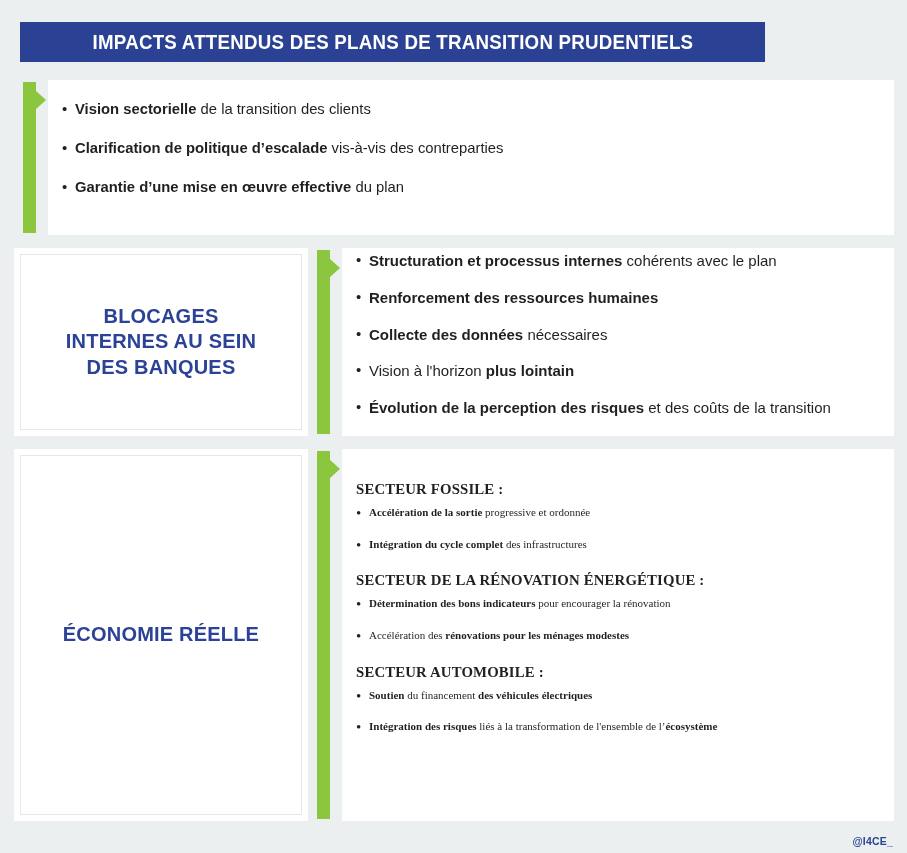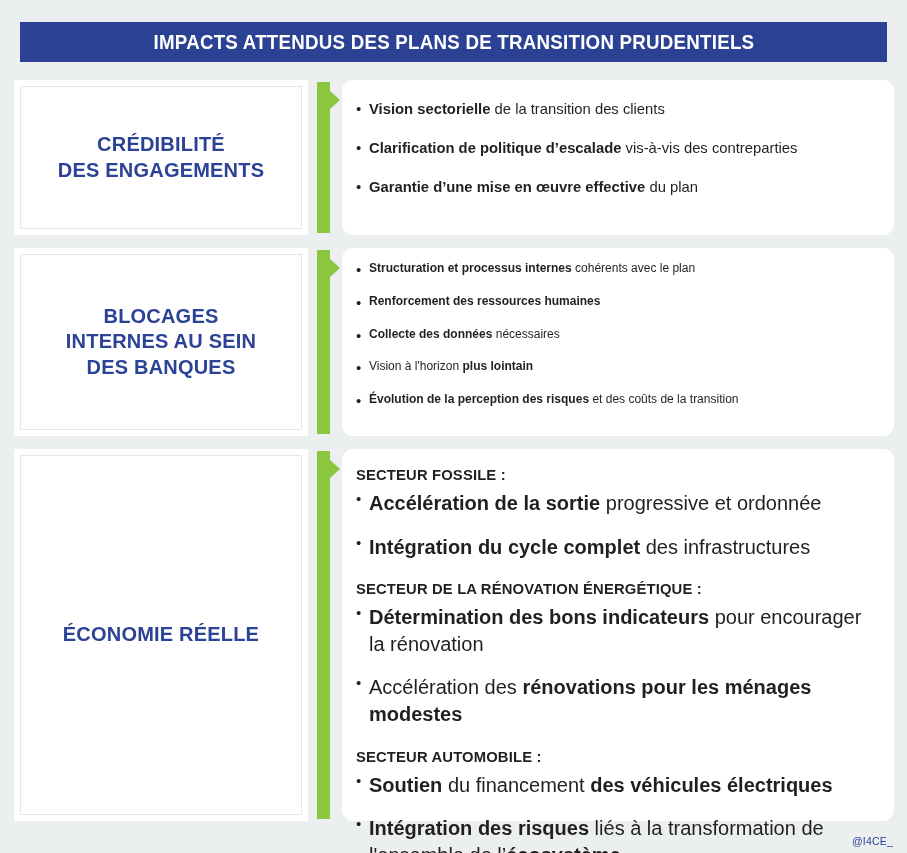--- a/index.html
+++ b/index.html
@@ -20,21 +20,21 @@
     width: 907px;
     height: 853px;
     box-sizing: border-box;
   }
 
   
   .header-band {
     position: absolute;
     left: 20px;
     top: 22px;
-    width: 867px;
+    width: 745px;
     height: 40px;
     background: #2b4193;
     display: flex;
     align-items: center;
     justify-content: center;
   }
   .header-title {
     color: #ffffff;
     font-size: 19.5px;
     font-weight: bold;
@@ -113,25 +113,25 @@
 
   
   .content-card {
     flex: 1 1 auto;
     background: #ffffff;
     box-sizing: border-box;
     padding: 14px 18px 12px 14px;
     display: flex;
     flex-direction: column;
     justify-content: center;
-    border-radius: 11px;
   }
   .row-3 .content-card {
     justify-content: flex-start;
-    padding-top: 18px;
+    padding-top: 32px;
+    font-family: Liberation Serif, serif;
   }
 
   .bullet-list {
     list-style: none;
     margin: 0;
     padding: 0;
   }
   .bullet {
     position: relative;
     padding-left: 13px;
@@ -146,63 +146,57 @@
     position: absolute;
     left: 0;
     top: -1px;
     font-size: 15px;
     color: #231f20;
   }
   .bullet b { font-weight: bold; }
 
   
   .row-1 .bullet { margin-bottom: 19px; font-size: 14.8px; }
-  .row-2 .bullet { margin-bottom: 17px; font-size: 12px; }
+  .row-2 .bullet { margin-bottom: 17px; font-size: 15px; }
 
   
   .sector-group { margin-bottom: 21px; }
   .sector-group:last-child { margin-bottom: 2px; }
   .sector-heading {
     color: #231f20;
     font-size: 14.8px;
     font-weight: bold;
     letter-spacing: 0.15px;
     margin: 0 0 7px 0;
   }
-  .row-3 .bullet { margin-bottom: 17px; font-size: 20px; }
+  .row-3 .bullet { margin-bottom: 17px; font-size: 11px; }
   .row-3 .sector-group .bullet:last-child { margin-bottom: 0; }
 
   
   .footer-handle {
     position: absolute;
     right: 14px;
     bottom: 6px;
     color: #2b4296;
     font-size: 10.5px;
-    font-weight: normal;
+    font-weight: bold;
     letter-spacing: 0.2px;
     margin-top: 18px;
   }
 </style>
 </head>
 <body>
 
 <div class="page">
 
   <div class="header-band">
     <div class="header-title">IMPACTS ATTENDUS DES PLANS DE TRANSITION PRUDENTIELS</div>
   </div>
 
   <div class="row row-1">
-    <div class="label-card">
-      <div class="label-card-inner">
-        <div class="label-text">CRÉDIBILITÉ
-DES ENGAGEMENTS</div>
-      </div>
-    </div>
     <div class="connector">
       <div class="connector-bar"></div>
       <div class="connector-arrow"></div>
     </div>
     <div class="content-card">
       <ul class="bullet-list">
         <li class="bullet">
           <b>Vision sectorielle</b><span> de la transition des clients</span>
         </li>
         <li class="bullet">

